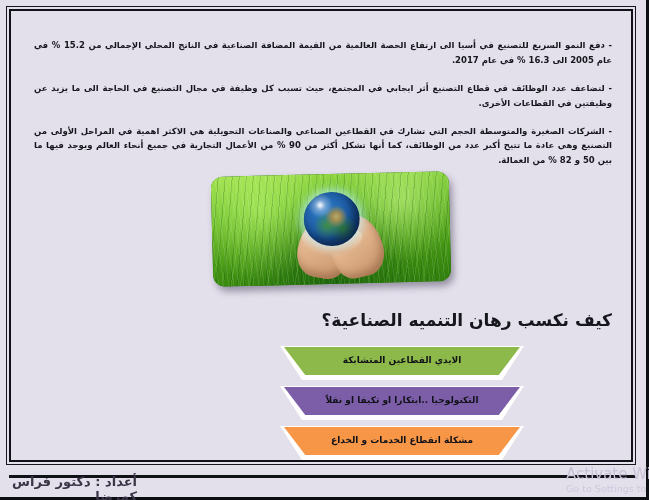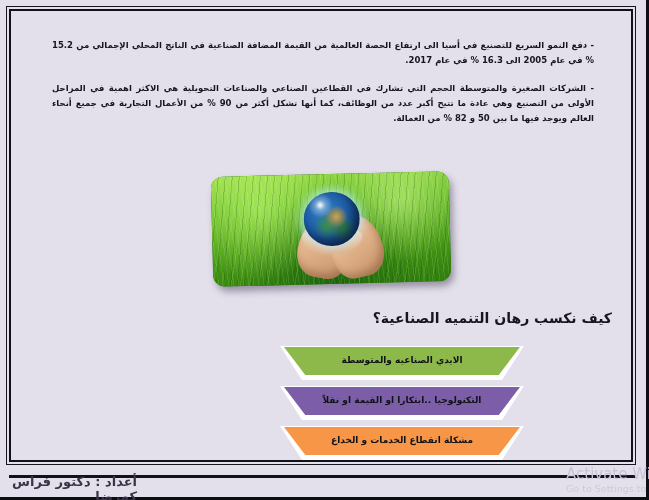--- a/index.html
+++ b/index.html
@@ -58,21 +58,21 @@
     height: 460px;
   }
 
   .bullets {
     position: absolute;
     left: 0;
     top: 26px;
     width: 622px;
     direction: rtl;
     text-align: justify;
-    padding: 0 40px;
+    padding: 0 22px;
     box-sizing: border-box;
   }
   .bullet {
     font-size: 8.5px;
     line-height: 1.75;
     color: #16161d;
     font-weight: bold;
     margin-bottom: 13px;
     text-align: justify;
     text-align-last: right;
@@ -149,21 +149,21 @@
       radial-gradient(circle at 38% 35%, #2d7cc4 0%, #1e5ea8 48%, #123d77 80%, #0a2550 100%);
     box-shadow: 0 0 10px 3px rgba(190,240,255,0.75), inset -5px -6px 12px rgba(3,18,45,0.6);
   }
 
   
   #question {
     position: absolute;
     right: 22px;
     top: 298px;
     direction: rtl;
-    font-size: 14px;
+    font-size: 17px;
     font-weight: bold;
     color: #16161d;
     letter-spacing: 0.2px;
   }
 
   
   #banners {
     position: absolute;
     left: 268px;
     top: 334px;
@@ -245,20 +245,21 @@
 <div id="slide">
 
   <div id="frame-outer"></div>
   <div id="frame-inner"></div>
   <div id="frame-bottomline"></div>
 
   <div id="content">
 
     <div class="bullets">
       <div class="bullet">- دفع النمو السريع للتصنيع في أسيا الى ارتفاع الحصة العالمية من القيمة المضافة الصناعية في الناتج المحلي الإجمالي من 15.2 % في عام 2005 الى 16.3 % في عام 2017.</div>
+      <div class="bullet">- لتضاعف عدد الوظائف في قطاع التصنيع أثر ايجابي في المجتمع، حيث تسبب كل وظيفة في مجال التصنيع في الحاجة الى ما يزيد عن وظيفتين في القطاعات الأخرى.</div>
       <div class="bullet">- الشركات الصغيرة والمتوسطة الحجم التي تشارك في القطاعين الصناعي والصناعات التحويلية هي الاكثر اهمية في المراحل الأولى من التصنيع وهي عادة ما تتيح أكبر عدد من الوظائف، كما أنها تشكل أكثر من 90 % من الأعمال التجارية في جميع أنحاء العالم ويوجد فيها ما بين 50 و 82 % من العمالة.</div>
     </div>
 
     <div id="picture-wrap">
       <div id="picture">
         <div class="grass"></div>
         <div class="grass-blades"></div>
         <div class="hand hand-l"></div>
         <div class="hand hand-r"></div>
         <div class="hand-palm"></div>
@@ -266,28 +267,28 @@
       </div>
     </div>
 
     <div id="question">كيف نكسب  رهان التنميه الصناعية؟</div>
 
     <div id="banners">
 
       <div class="banner">
         <div class="banner-outer"></div>
         <div class="banner-fill" id="bf1" style="background: rgb(140, 185, 74);">
-          <span class="banner-label">الايدي الصناعيه والمتوسطة</span>
+          <span class="banner-label">الايدي القطاعين المتشابكة</span>
         </div>
       </div>
 
       <div class="banner">
         <div class="banner-outer"></div>
         <div class="banner-fill" id="bf2" style="background: rgb(123, 94, 167);">
-          <span class="banner-label">التكنولوجيا ..ابتكارا او القيمة او نقلاً</span>
+          <span class="banner-label">التكنولوجيا ..ابتكارا او تكيفا او نقلاً</span>
         </div>
       </div>
 
       <div class="banner">
         <div class="banner-outer"></div>
         <div class="banner-fill" id="bf3" style="background: rgb(247, 150, 70); align-items: center;">
           <span class="banner-label">مشكلة انقطاع الخدمات و الخداع</span>
         </div>
       </div>
 

